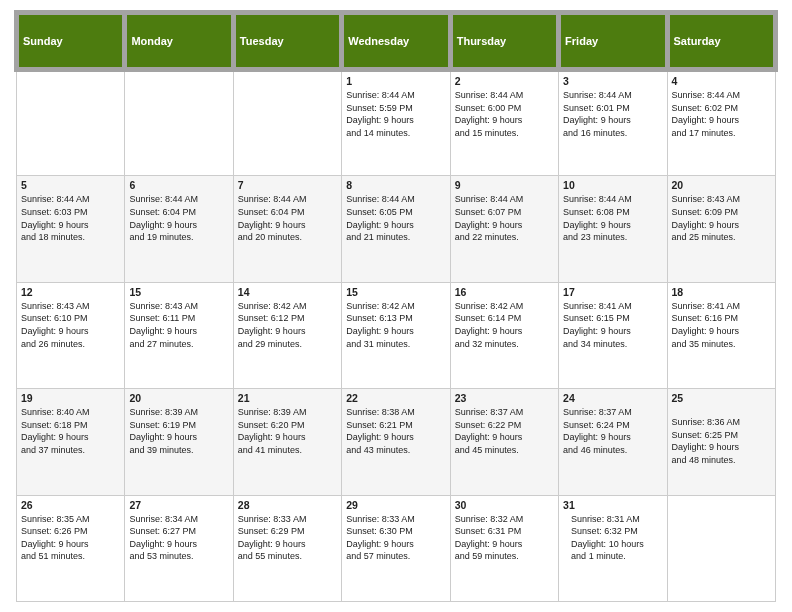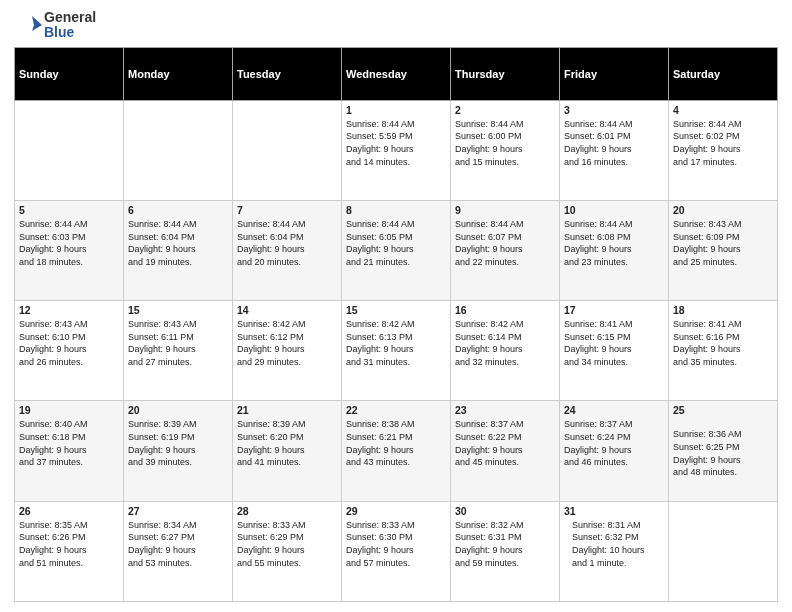--- a/index.html
+++ b/index.html
@@ -55,27 +55,27 @@
       margin-top: 2px;
     }
     .calendar {
       flex: 1;
       border: 1px solid #ccc;
       border-collapse: collapse;
       width: 100%;
       table-layout: fixed;
     }
     .calendar thead tr th {
-      background: #000000;
+      background: #4d7c0f;
       color: #fff;
       font-size: 11px;
       font-weight: bold;
       padding: 20px 4px;
       text-align: left;
-      border: 1px solid #a3a3a3;
+      border: 5px solid #a3a3a3;
     }
     .calendar tbody tr td {
       border: 1px solid #ccc;
       vertical-align: top;
       padding: 3px 4px;
       font-size: 9.5px;
       color: #222;
       background: #fff;
       height: 82px;
     }
@@ -94,35 +94,20 @@
       color: #222;
     }
     .empty-cell {
       background: #fff !important;
     }
   </style>
 </head>
 <body>
 
 <div class="page">
-  <div class="header">
-    <div class="logo">
-        <svg width="28" height="28" viewBox="0 0 28 28">
-          <polygon points="18,5 28,14 18,20 20,14" fill="#2a5aa0"></polygon>
-        </svg>
-        <div>
-          <div class="logo-text-general">General</div>
-          <div class="logo-text-blue">Blue</div>
-        </div>
-      </div>
-    <div class="header-right">
-      <div class="month-title"></div>
-      <div class="location-title"></div>
-    </div>
-  </div>
 
   <table class="calendar">
     <thead>
       <tr>
       <th>Sunday</th>
           <th>Monday</th>
           <th>Tuesday</th>
           <th>Wednesday</th>
           <th>Thursday</th>
           <th>Friday</th>

